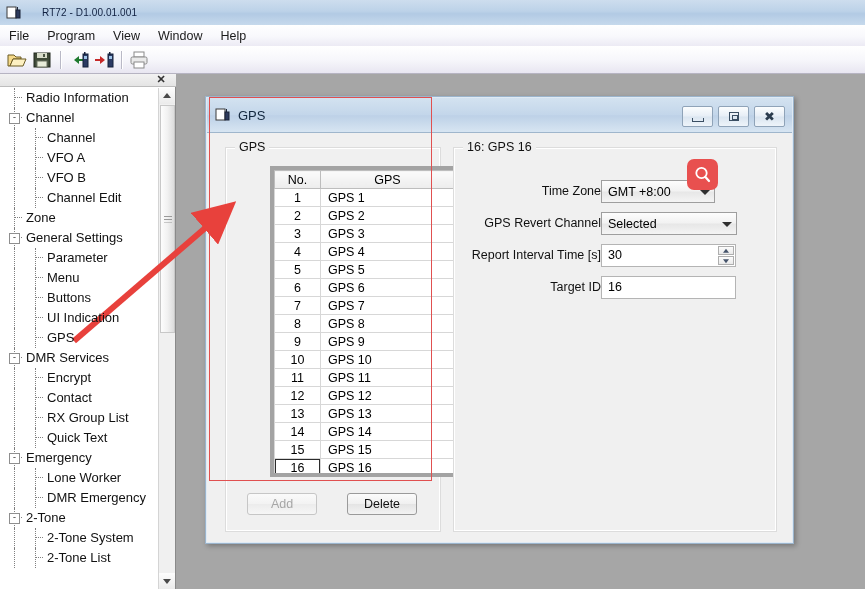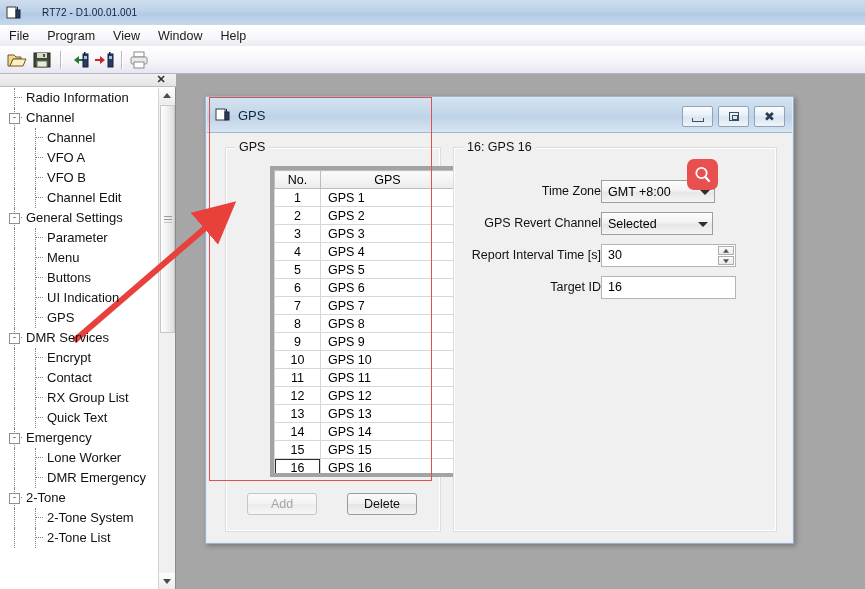--- a/index.html
+++ b/index.html
@@ -302,20 +302,21 @@
     <div class="lp-header">
       <div class="lp-close">✕</div>
     </div>
     <div class="tree" id="tree">
         <div class="tnode lvl0"><span class="vroot"></span><span class="dash"></span><span class="lbl">Radio Information</span></div>
         <div class="tnode lvl0"><span class="vroot"></span><span class="dash"></span><span class="box">-</span><span class="lbl">Channel</span></div>
         <div class="tnode lvl1"><span class="vroot"></span><span class="vline"></span><span class="dash"></span><span class="lbl">Channel</span></div>
         <div class="tnode lvl1"><span class="vroot"></span><span class="vline"></span><span class="dash"></span><span class="lbl">VFO A</span></div>
         <div class="tnode lvl1"><span class="vroot"></span><span class="vline"></span><span class="dash"></span><span class="lbl">VFO B</span></div>
         <div class="tnode lvl1"><span class="vroot"></span><span class="vline"></span><span class="dash"></span><span class="lbl">Channel Edit</span></div>
+        <div class="tnode lvl0"><span class="vroot"></span><span class="dash"></span><span class="lbl">Zone</span></div>
         <div class="tnode lvl0"><span class="vroot"></span><span class="dash"></span><span class="box">-</span><span class="lbl">General Settings</span></div>
         <div class="tnode lvl1"><span class="vroot"></span><span class="vline"></span><span class="dash"></span><span class="lbl">Parameter</span></div>
         <div class="tnode lvl1"><span class="vroot"></span><span class="vline"></span><span class="dash"></span><span class="lbl">Menu</span></div>
         <div class="tnode lvl1"><span class="vroot"></span><span class="vline"></span><span class="dash"></span><span class="lbl">Buttons</span></div>
         <div class="tnode lvl1"><span class="vroot"></span><span class="vline"></span><span class="dash"></span><span class="lbl">UI Indication</span></div>
         <div class="tnode lvl1"><span class="vroot"></span><span class="vline"></span><span class="dash"></span><span class="lbl">GPS</span></div>
         <div class="tnode lvl0"><span class="vroot"></span><span class="dash"></span><span class="box">-</span><span class="lbl">DMR Services</span></div>
         <div class="tnode lvl1"><span class="vroot"></span><span class="vline"></span><span class="dash"></span><span class="lbl">Encrypt</span></div>
         <div class="tnode lvl1"><span class="vroot"></span><span class="vline"></span><span class="dash"></span><span class="lbl">Contact</span></div>
         <div class="tnode lvl1"><span class="vroot"></span><span class="vline"></span><span class="dash"></span><span class="lbl">RX Group List</span></div>
@@ -457,21 +458,21 @@
           <div class="ctrl combo" style="left:137px; width:114px;">
             <span class="cval">GMT +8:00</span>
             <span class="carrow">
                 <span class="t"></span>
               </span>
           </div>
         </div>
 
         <div class="frow" style="left:10px; top:64px; width:298px;">
           <div class="flabel" style="right:161px;">GPS Revert Channel</div>
-          <div class="ctrl combo" style="left:137px; width:112px;padding-left:48px;">
+          <div class="ctrl combo" style="left:137px; width:136px;padding-left:48px;">
             <span class="cval">Selected</span>
             <span class="carrow">
                 <span class="t"></span>
               </span>
           </div>
         </div>
 
         <div class="frow" style="left:10px; top:96px; width:298px;">
           <div class="flabel" style="right:161px;">Report Interval Time [s]</div>
           <div class="ctrl txt" style="left:137px; width:135px;padding-left:22px;">

